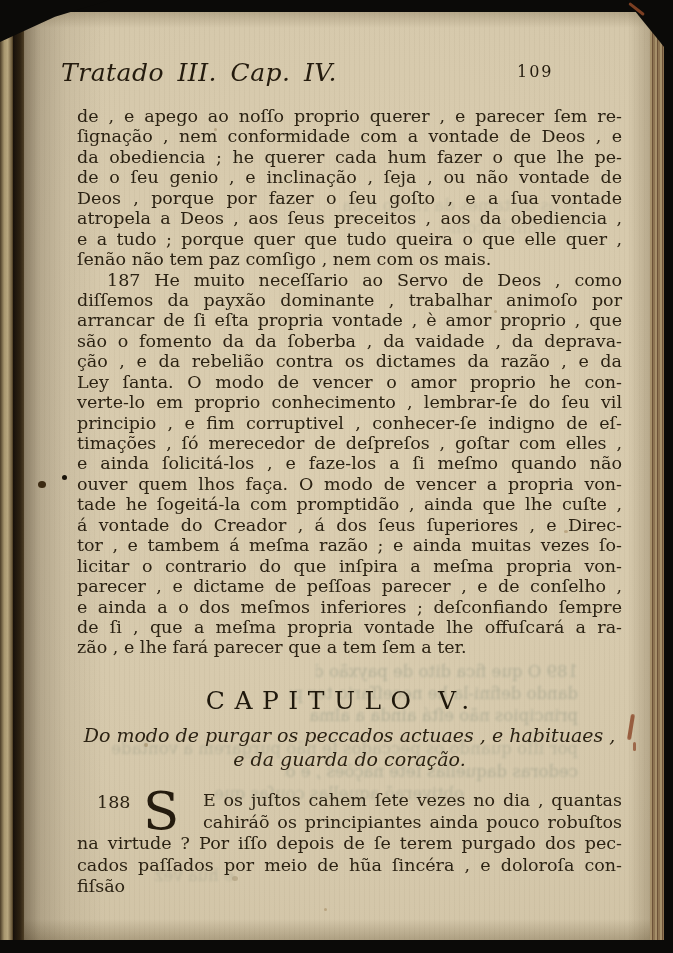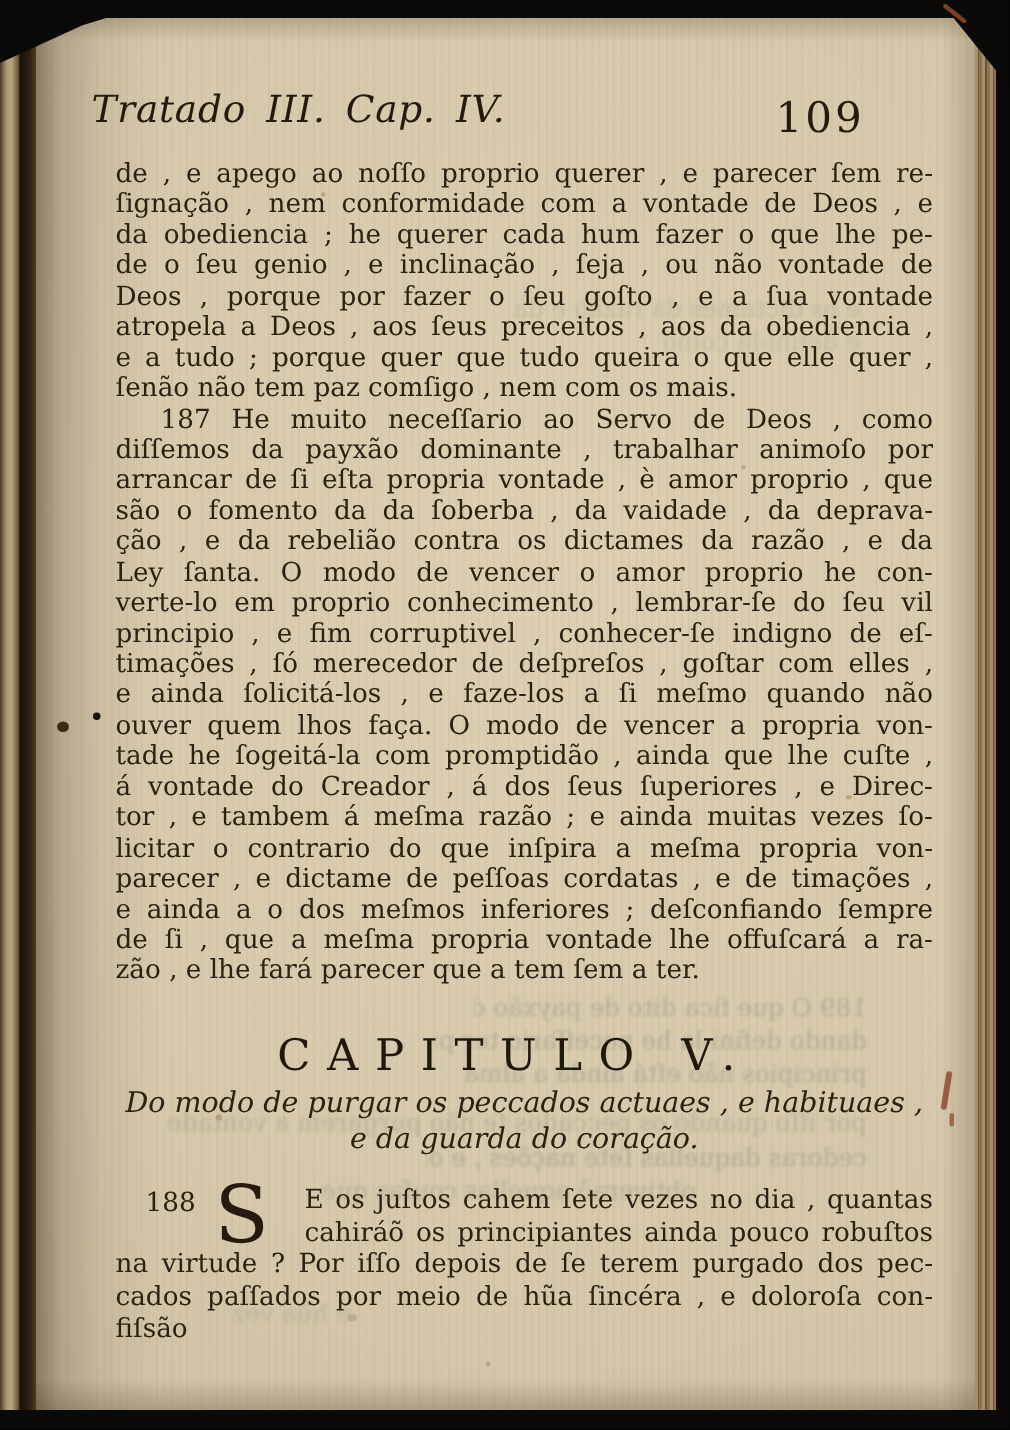--- a/index.html
+++ b/index.html
@@ -30,31 +30,31 @@
       linear-gradient(180deg,rgba(82,66,36,.28) 0px,rgba(82,66,36,0) 18px),
       linear-gradient(0deg,rgba(82,66,36,.3) 0px,rgba(82,66,36,0) 22px),
       radial-gradient(130% 100% at 55% 42%,#dccfb2 0%,#d5c8ab 50%,#c8ba9b 100%);}
   .laid{position:absolute;inset:0;
     background:repeating-linear-gradient(90deg,rgba(110,92,62,.05) 0 1px,rgba(0,0,0,0) 1px 5px);}
 
   
   .header{position:absolute;left:53px;top:48px;width:545px;height:36px;}
   .running-title{position:absolute;left:0;right:0;text-align:left;transform:translateX(-16px);
     font-style:italic;font-size:25px;letter-spacing:.5px;word-spacing:5px;color:#241b0e;}
-  .page-number{position:absolute;left:440px;top:4px;font-size:28px;letter-spacing:2px;color:#241b0e;}
+  .page-number{position:absolute;left:440px;top:4px;font-size:16px;letter-spacing:2px;color:#241b0e;}
 
   
   .body-text{position:absolute;left:53px;top:85px;width:545px;font-size:17.5px;margin-top:11px;}
   .line{height:20.45px;line-height:20.45px;text-align:justify;text-align-last:left;}
   .line.j{text-align-last:justify;}
   .line.ind{padding-left:30px;}
 
   
   .chapter-heading{position:absolute;left:53px;top:676px;width:545px;text-align:center;
-    font-size:29px;letter-spacing:.38em;text-indent:.38em;transform:translateX(-12px);color:#1f180c;}
+    font-size:25px;letter-spacing:.38em;text-indent:.38em;transform:translateX(-12px);color:#1f180c;}
   .subtitle{position:absolute;left:53px;top:714px;width:545px;text-align:center;
     font-style:italic;font-size:19px;}
   .sub-line{height:23.5px;line-height:23.5px;}
 
   
   .par188{position:absolute;left:53px;top:770px;width:545px;font-size:17.5px;}
   .p-num{position:absolute;left:20px;top:12px;}
   .dropcap{position:absolute;left:66px;top:4px;font-size:53px;line-height:1;color:#241b0e;}
   .pl{position:absolute;height:21.5px;line-height:21.5px;text-align:justify;text-align-last:justify;}
   .l-a{left:126px;top:10px;width:419px;}
@@ -139,21 +139,21 @@
         <div class="line j">Ley ſanta. O modo de vencer o amor proprio he con-</div>
         <div class="line j">verte-lo em proprio conhecimento , lembrar-ſe do ſeu vil</div>
         <div class="line j">principio , e fim corruptivel , conhecer-ſe indigno de eſ-</div>
         <div class="line j">timações , ſó merecedor de deſpreſos , goſtar com elles ,</div>
         <div class="line j">e ainda ſolicitá-los , e faze-los a ſi meſmo quando não</div>
         <div class="line j">ouver quem lhos faça. O modo de vencer a propria von-</div>
         <div class="line j">tade he ſogeitá-la com promptidão , ainda que lhe cuſte ,</div>
         <div class="line j">á vontade do Creador , á dos ſeus ſuperiores , e Direc-</div>
         <div class="line j">tor , e tambem á meſma razão ; e ainda muitas vezes ſo-</div>
         <div class="line j">licitar o contrario do que inſpira a meſma propria von-</div>
-        <div class="line j">parecer , e dictame de peſſoas cordatas , e de timações ,</div>
+        <div class="line j">parecer , e dictame de peſſoas parecer , e de conſelho ,</div>
         <div class="line j">e ainda a o dos meſmos inferiores ; deſconfiando ſempre</div>
         <div class="line j">de ſi , que a meſma propria vontade lhe offuſcará a ra-</div>
         <div class="line">zão , e lhe fará parecer que a tem ſem a ter.</div>
       </div>
 
     <div class="chapter-heading">CAPITULO V.</div>
     <div class="subtitle">
         <div class="sub-line">Do modo de purgar os peccados actuaes , e habituaes ,</div>
         <div class="sub-line">e da guarda do coração.</div>
       </div>

